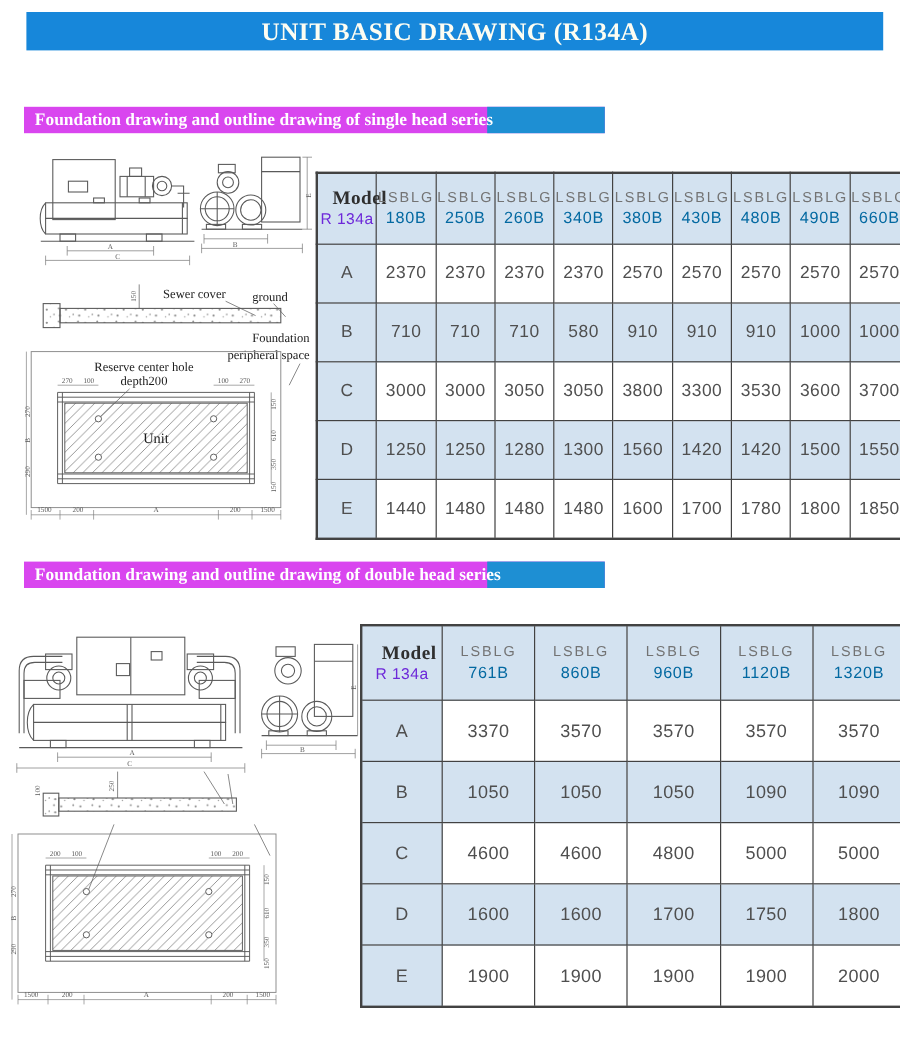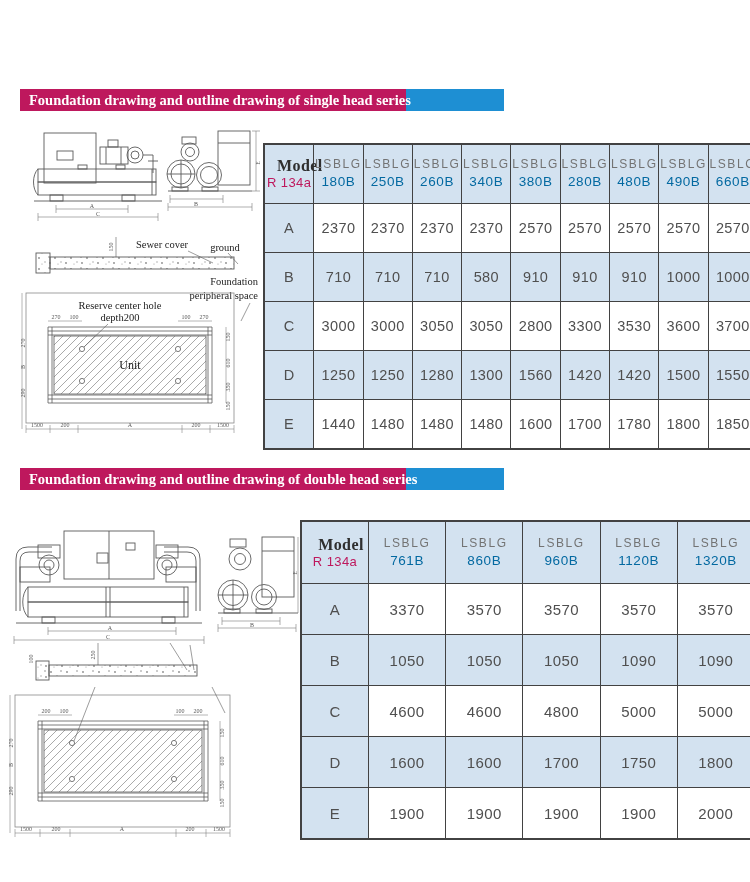--- a/index.html
+++ b/index.html
@@ -4,56 +4,59 @@
 <style>
   html,body{margin:0;padding:0;background:#fff;}
   .page{position:relative;width:750px;height:882px;background:#ffffff;overflow:hidden;
         font-family:"Liberation Serif",serif;}
   
   .banner{position:absolute;left:22px;top:10px;width:714px;height:32px;background:#1787da;
           display:flex;align-items:center;justify-content:center;}
   .banner span{color:#fdfdf2;font-weight:bold;font-size:21px;letter-spacing:.4px;
                font-family:"Liberation Serif",serif;}
   
-  .secbar{position:absolute;left:20px;width:484px;height:22px;background:#be185d;}
+  .secbar{position:absolute;left:20px;width:484px;height:22px;background:#d946ef;}
   .secbar .bright{position:absolute;right:0;top:0;width:98px;height:100%;background:#1e8fd3;}
   .secbar .txt{position:absolute;left:9px;top:0;line-height:22px;color:#ffffff;font-weight:bold;
                font-size:14.5px;white-space:nowrap;font-family:"Liberation Serif",serif;}
   
   .t{position:absolute;border-collapse:collapse;background:#fff;table-layout:fixed;
      border:2px solid #424242;}
   .t td{border:1.5px solid #424242;text-align:center;vertical-align:middle;padding:0;
         font-family:"Liberation Sans",sans-serif;color:#4f4f4f;}
   .t .blue{background:#d3e2f0;}
   .t1{left:263px;top:143px;width:483px;}
   .t1 td{width:48.3px;height:48px;font-size:14.5px;letter-spacing:.4px;}
   .t1 tr.head td{height:58px;}
   .t2{left:300px;top:520px;width:447px;}
   .t2 td{width:76.2px;height:50px;font-size:15px;letter-spacing:.4px;}
   .t2 td.first{width:66px;}
   .t2 tr.head td{height:61px;}
   .series{font-size:12px;letter-spacing:1.6px;line-height:1.3;color:#737373;}
   .mnum{font-size:13.5px;letter-spacing:.6px;line-height:1.3;color:#0369a1;}
   .model1{font-family:"Liberation Serif",serif;font-weight:bold;font-size:16px;color:#2f2f2f;
           line-height:1.15;padding-left:12px;}
-  .model2{font-size:13px;letter-spacing:.4px;color:#be185d;line-height:1.2;}
+  .model2{font-size:13px;letter-spacing:.4px;color:#6d28d9;line-height:1.2;}
   
   .dwg{position:absolute;}
   .dwg1{left:20px;top:123px;}
   .dwg2{left:0;top:515px;}
   .lab{font-family:"Liberation Serif",serif;font-size:10.5px;fill:#1c1c1c;text-anchor:middle;}
   .lab-end{text-anchor:end;}
   .unitlab{font-family:"Liberation Serif",serif;font-size:12px;fill:#1c1c1c;text-anchor:middle;}
   .dim{font-family:"Liberation Serif",serif;font-size:6px;fill:#5a5a5a;text-anchor:middle;}
 </style>
 </head>
 <body>
 
 <div class="page">
 
+  <div class="banner">
+    <span>UNIT BASIC DRAWING (R134A)</span>
+  </div>
 
   <div class="secbar" style="top:89px;">
     <span class="bright"></span>
     <span class="txt">Foundation drawing and outline drawing of single head series</span>
   </div>
 
   <svg class="dwg dwg1" width="242" height="332" viewBox="0 0 242 332">
     <defs>
       <pattern id="h1" width="8" height="8" patternUnits="userSpaceOnUse">
         <path d="M0 8 L8 0" stroke="#707070" stroke-width="0.6"></path>
@@ -218,21 +221,21 @@
       <td class="blue">
             <div class="series">LSBLG</div>
             <div class="mnum">340B</div>
           </td>
       <td class="blue">
             <div class="series">LSBLG</div>
             <div class="mnum">380B</div>
           </td>
       <td class="blue">
             <div class="series">LSBLG</div>
-            <div class="mnum">280B</div>
+            <div class="mnum">430B</div>
           </td>
       <td class="blue">
             <div class="series">LSBLG</div>
             <div class="mnum">480B</div>
           </td>
       <td class="blue">
             <div class="series">LSBLG</div>
             <div class="mnum">490B</div>
           </td>
       <td class="blue">
@@ -263,21 +266,21 @@
       <td class="blue">910</td>
       <td class="blue">1000</td>
       <td class="blue">1000</td>
     </tr>
     <tr>
       <td class="blue">C</td>
       <td>3000</td>
       <td>3000</td>
       <td>3050</td>
       <td>3050</td>
-      <td>2800</td>
+      <td>3800</td>
       <td>3300</td>
       <td>3530</td>
       <td>3600</td>
       <td>3700</td>
     </tr>
     <tr>
       <td class="blue">D</td>
       <td class="blue">1250</td>
       <td class="blue">1250</td>
       <td class="blue">1280</td>

